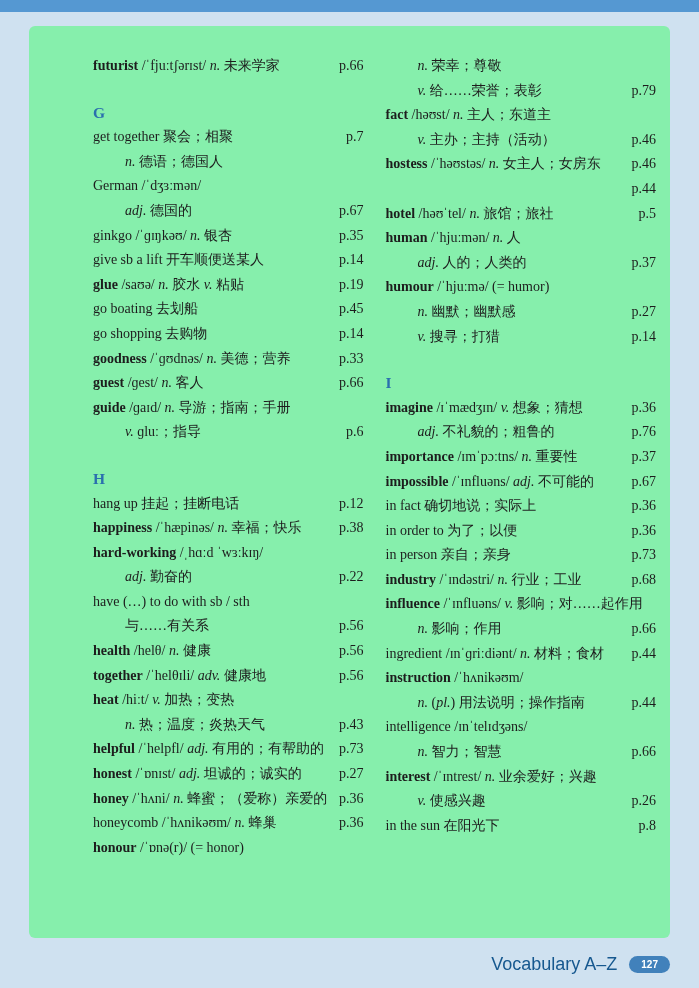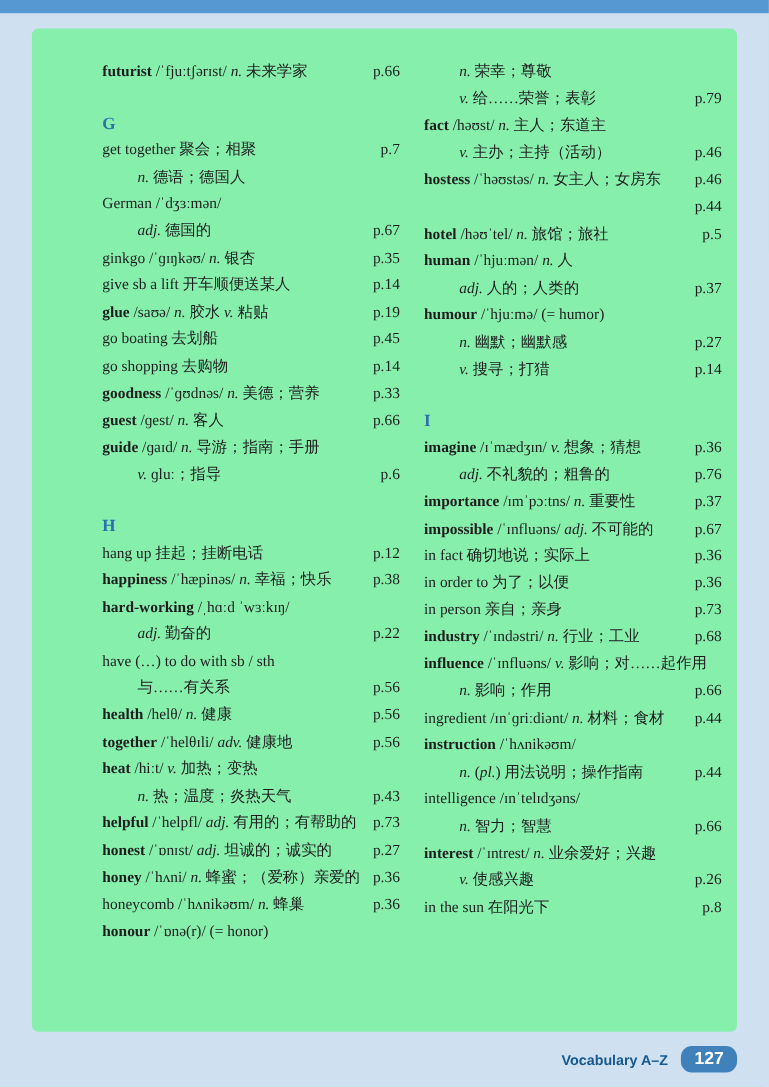--- a/index.html
+++ b/index.html
@@ -41,25 +41,25 @@
     line-height: 24.6px; height: 24.6px;
     margin-top: 22px;
   }
   .footer {
     position: absolute; bottom: 13px; right: 29px;
     display: flex; align-items: center; gap: 12px;
     font-family: "Liberation Sans", "DejaVu Sans", sans-serif;
   }
   .footer-label {
     color: var(--footer_text, #16588f);
-    font-weight: bold; font-size: 13px;
+    font-weight: normal; font-size: 18px;
   }
   .badge {
     background: var(--badge_bg, #4181bb);
-    color: #ffffff; font-weight: bold; font-size: 16px;
+    color: #ffffff; font-weight: bold; font-size: 10px;
     padding: 3px 12px; border-radius: 10px;
   }
 </style>
 </head>
 <body style="--top_bar: #5598d2; --page_border: #cfe1f0; --section_letter: #2a6fae; --footer_text: #16588f; --badge_bg: #4181bb;">
 
 <div class="topbar"></div>
 
 <div class="sheet">
   <div class="cols">

